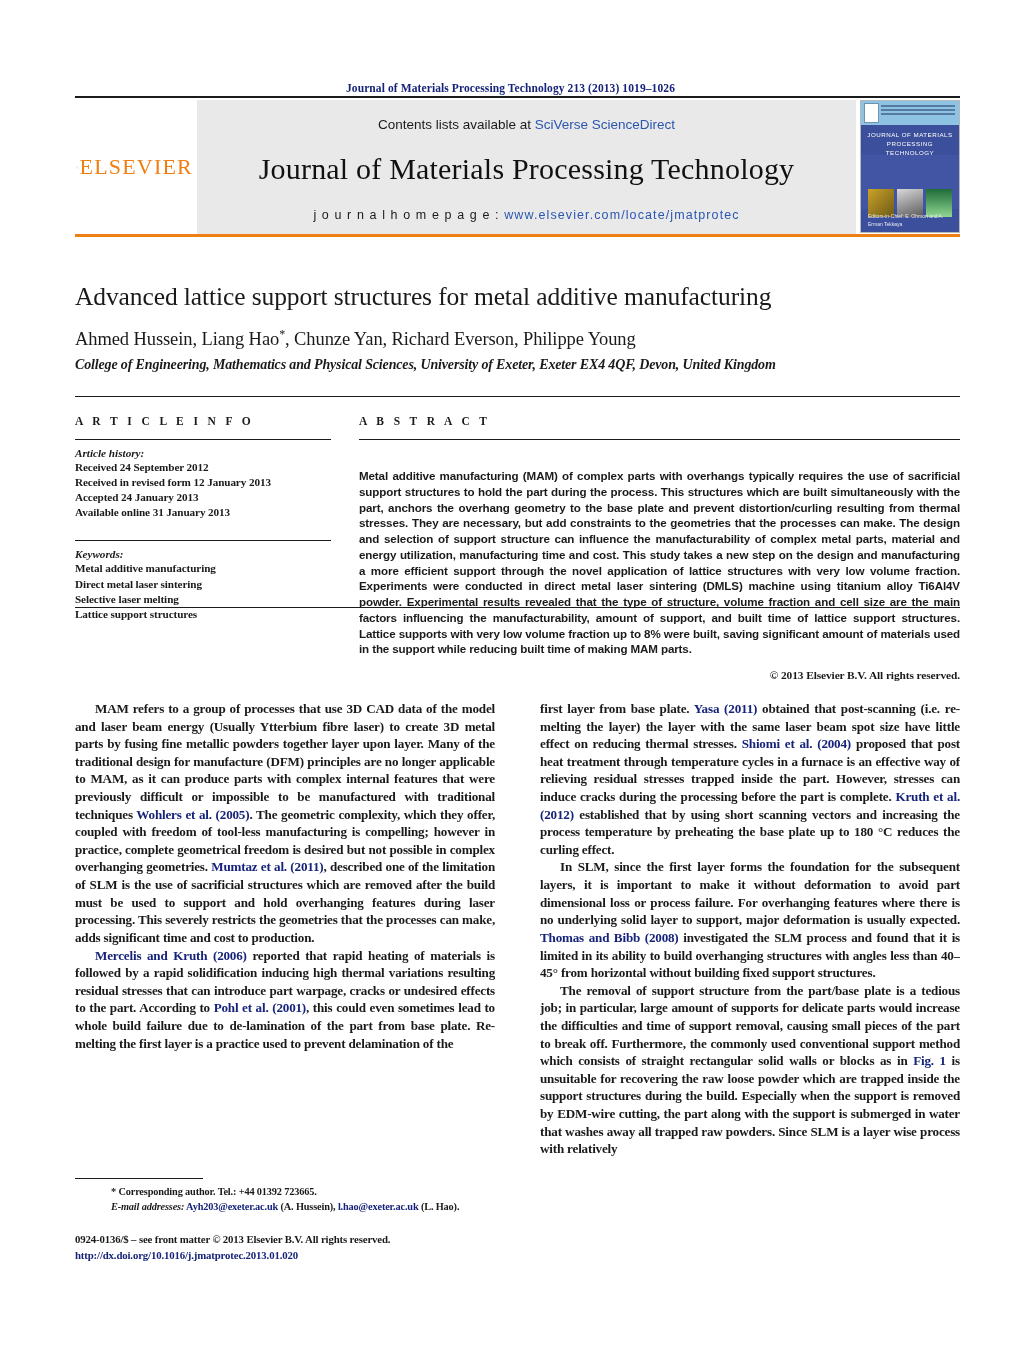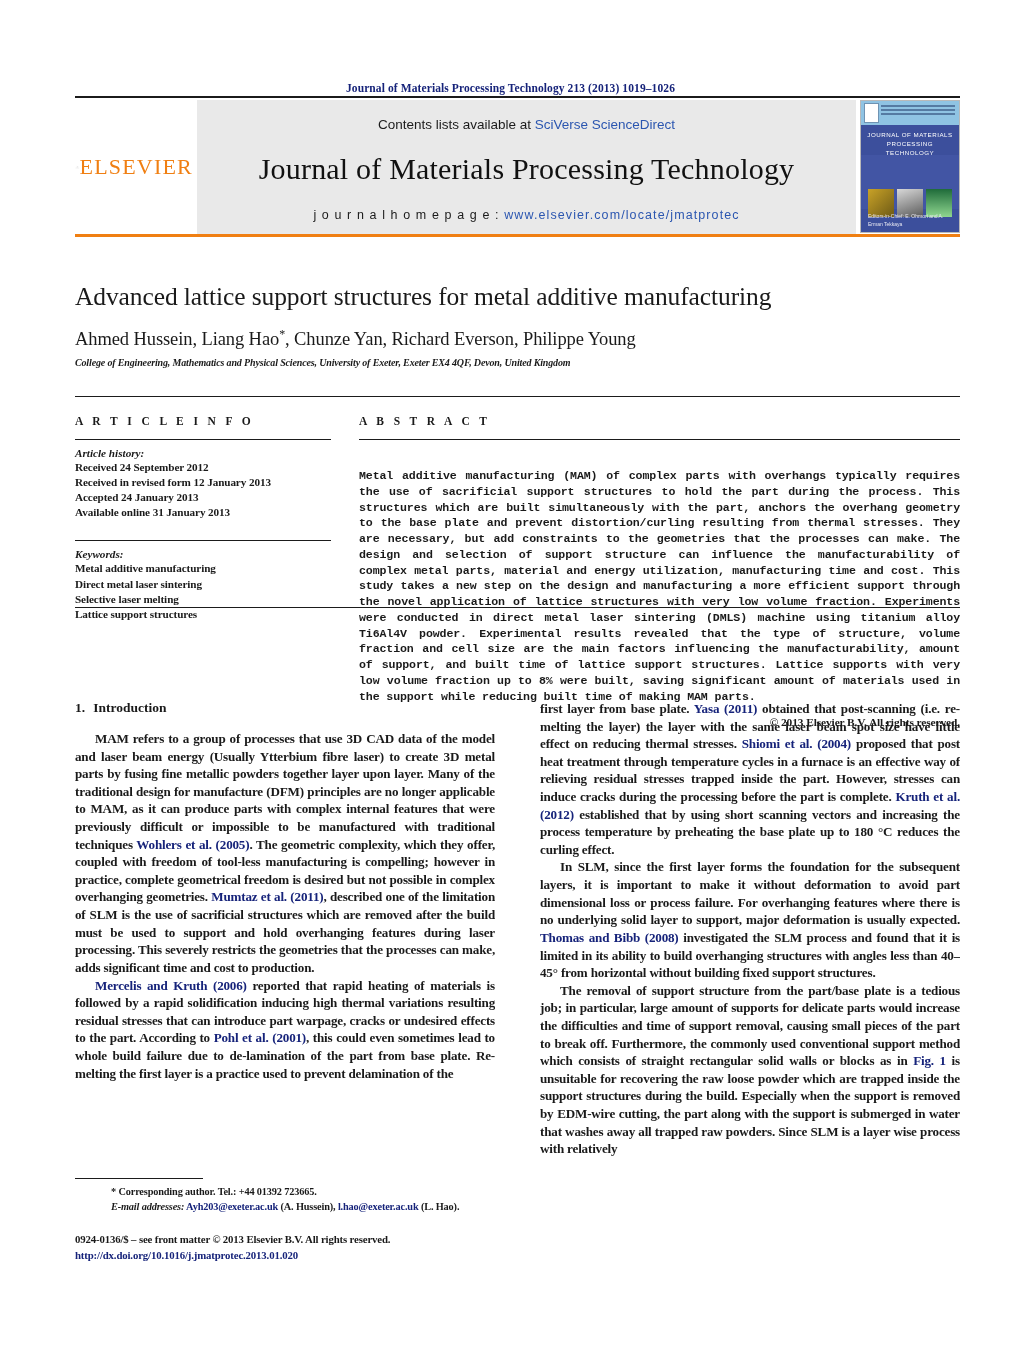--- a/index.html
+++ b/index.html
@@ -189,21 +189,21 @@
   }
   .authors sup { font-size: 12px; }
   .affiliation {
     position: absolute;
     top: 357px;
     left: 75px;
     width: 885px;
     font-family: "Liberation Serif", serif;
     font-style: italic;
     font-weight: bold;
-    font-size: 10px;
+    font-size: 14px;
     color: #1a1a1a;
     letter-spacing: -0.15px;
   }
 
   
   .infoabs {
     position: absolute;
     top: 396px;
     left: 75px;
     width: 885px;
@@ -248,21 +248,21 @@
   .info-line {
     font-family: "Liberation Serif", serif;
     font-weight: bold;
     font-size: 11.2px;
     color: #1a1a1a;
     line-height: 1.35;
     letter-spacing: -0.1px;
   }
   .info-gap { height: 20px; }
   .abs-body {
-    font-family: Liberation Mono, monospace;
+    font-family: Liberation Sans, sans-serif;
     font-weight: bold;
     font-size: 11.6px;
     line-height: 1.36;
     color: #1a1a1a;
     text-align: justify;
     letter-spacing: -0.12px;
     margin-top: 28px;
   }
   .abs-copy {
     font-family: "Liberation Serif", serif;
@@ -444,23 +444,20 @@
       <div class="sechead">A B S T R A C T</div>
       <div class="thin-rule"></div>
       <div class="abs-body">Metal additive manufacturing (MAM) of complex parts with overhangs typically requires the use of sacrificial support structures to hold the part during the process. This structures which are built simultaneously with the part, anchors the overhang geometry to the base plate and prevent distortion/curling resulting from thermal stresses. They are necessary, but add constraints to the geometries that the processes can make. The design and selection of support structure can influence the manufacturability of complex metal parts, material and energy utilization, manufacturing time and cost. This study takes a new step on the design and manufacturing a more efficient support through the novel application of lattice structures with very low volume fraction. Experiments were conducted in direct metal laser sintering (DMLS) machine using titanium alloy Ti6Al4V powder. Experimental results revealed that the type of structure, volume fraction and cell size are the main factors influencing the manufacturability, amount of support, and built time of lattice support structures. Lattice supports with very low volume fraction up to 8% were built, saving significant amount of materials used in the support while reducing built time of making MAM parts.</div>
       <div class="abs-copy">© 2013 Elsevier B.V. All rights reserved.</div>
     </div>
 
   </div>
 
   <div class="body-cols">
     <div class="bcol">
-      <h2 class="section">
-        <span class="num">1.</span><span>Introduction</span>
-      </h2>
       <p class="para" id="L0"><span>MAM refers to a group of processes that use 3D CAD data of the model and laser beam energy (Usually Ytterbium fibre laser) to create 3D metal parts by fusing fine metallic powders together layer upon layer. Many of the traditional design for manufacture (DFM) principles are no longer applicable to MAM, as it can produce parts with complex internal features that were previously difficult or impossible to be manufactured with traditional techniques </span><span class="ref">Wohlers et al. (2005)</span><span>. The geometric complexity, which they offer, coupled with freedom of tool-less manufacturing is compelling; however in practice, complete geometrical freedom is desired but not possible in complex overhanging geometries. </span><span class="ref">Mumtaz et al. (2011)</span><span>, described one of the limitation of SLM is the use of sacrificial structures which are removed after the build must be used to support and hold overhanging features during laser processing. This severely restricts the geometries that the processes can make, adds significant time and cost to production.</span></p>
       <p class="para" id="L1"><span class="ref">Mercelis and Kruth (2006)</span><span> reported that rapid heating of materials is followed by a rapid solidification inducing high thermal variations resulting residual stresses that can introduce part warpage, cracks or undesired effects to the part. According to </span><span class="ref">Pohl et al. (2001)</span><span>, this could even sometimes lead to whole build failure due to de-lamination of the part from base plate. Re-melting the first layer is a practice used to prevent delamination of the</span></p>
     </div>
     <div class="bcol">
       <p class="para cont" id="R0"><span>first layer from base plate. </span><span class="ref">Yasa (2011)</span><span> obtained that post-scanning (i.e. re-melting the layer) the layer with the same laser beam spot size have little effect on reducing thermal stresses. </span><span class="ref">Shiomi et al. (2004)</span><span> proposed that post heat treatment through temperature cycles in a furnace is an effective way of relieving residual stresses trapped inside the part. However, stresses can induce cracks during the processing before the part is complete. </span><span class="ref">Kruth et al. (2012)</span><span> established that by using short scanning vectors and increasing the process temperature by preheating the base plate up to 180 °C reduces the curling effect.</span></p>
       <p class="para" id="R1"><span>In SLM, since the first layer forms the foundation for the subsequent layers, it is important to make it without deformation to avoid part dimensional loss or process failure. For overhanging features where there is no underlying solid layer to support, major deformation is usually expected. </span><span class="ref">Thomas and Bibb (2008)</span><span> investigated the SLM process and found that it is limited in its ability to build overhanging structures with angles less than 40–45° from horizontal without building fixed support structures.</span></p>
       <p class="para" id="R2"><span>The removal of support structure from the part/base plate is a tedious job; in particular, large amount of supports for delicate parts would increase the difficulties and time of support removal, causing small pieces of the part to break off. Furthermore, the commonly used conventional support method which consists of straight rectangular solid walls or blocks as in </span><span class="ref">Fig. 1</span><span> is unsuitable for recovering the raw loose powder which are trapped inside the support structures during the build. Especially when the support is removed by EDM-wire cutting, the part along with the support is submerged in water that washes away all trapped raw powders. Since SLM is a layer wise process with relatively</span></p>
     </div>
   </div>
 

